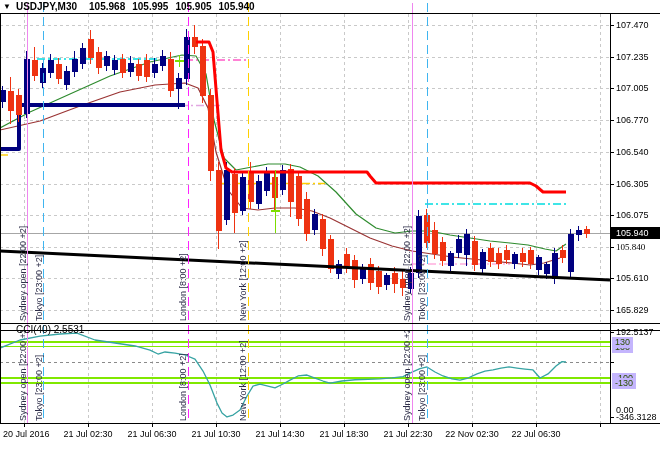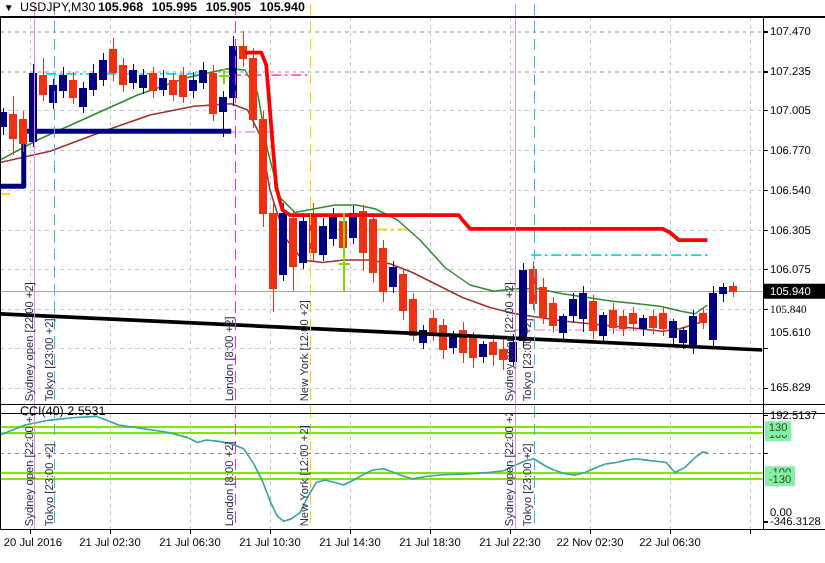--- a/index.html
+++ b/index.html
@@ -2,31 +2,31 @@
 <html><head>
 <meta charset="utf-8">
 <style>
   html,body{margin:0;padding:0;background:#fff;}
   .wrap{position:relative;width:660px;height:450px;background:#ffffff;
         font-family:"Liberation Sans",sans-serif;overflow:hidden;}
   svg{position:absolute;left:0;top:0;}
   .header{position:absolute;left:3px;top:0;height:13px;display:flex;align-items:center;
           font-size:10px;color:#000;white-space:nowrap;z-index:5;}
   .header .icon{font-size:8px;margin-right:5px;color:#000;}
-  .header .sym{font-weight:400;margin-right:2px;}
+  .header .sym{font-weight:700;margin-right:12px;}
   .header .num{margin-right:7px;font-weight:700;}
   .pane-labels{position:absolute;left:0;width:610px;overflow:hidden;pointer-events:none;z-index:3;}
   #mainLabels{top:14px;height:308px;}
   #cciLabels{top:331px;height:92px;}
   .vlabel{position:absolute;font-size:9px;line-height:10px;color:#2e2e4a;white-space:nowrap;
           transform-origin:0 0;transform:rotate(-90deg);}
   .plabel{position:absolute;left:616px;font-size:9px;line-height:10px;color:#000;z-index:4;}
   .pbadge{position:absolute;left:611px;width:44px;background:#000;color:#fff;font-size:9px;
           line-height:12px;padding-left:5px;z-index:6;}
-  .cbadge{position:absolute;left:612px;background:#86efac;color:#2a4d00;font-size:9px;
+  .cbadge{position:absolute;left:612px;background:#c4b5fd;color:#2a4d00;font-size:9px;
           line-height:11px;padding:0 3px;z-index:5;}
   .tlabel{position:absolute;top:429px;font-size:9px;color:#000;z-index:4;}
   .tlabel.center{width:70px;text-align:center;}
   .cciname{position:absolute;left:16px;top:324px;font-size:10px;color:#000;z-index:6;}
 </style>
 </head>
 <body>
 
 <div class="wrap">
   <svg id="cv" width="660" height="450">
@@ -310,21 +310,21 @@
 
   <div id="priceAxis">
       <div class="plabel" style="top: 20.0194px;">107.470</div>
       <div class="plabel" style="top: 51.9894px;">107.235</div>
       <div class="plabel" style="top: 83.2792px;">107.005</div>
       <div class="plabel" style="top: 115.249px;">106.770</div>
       <div class="plabel" style="top: 146.539px;">106.540</div>
       <div class="plabel" style="top: 178.509px;">106.305</div>
       <div class="plabel" style="top: 209.799px;">106.075</div>
       <div class="plabel" style="top: 241.769px; font-family: Liberation Serif, serif;">105.840</div>
-      <div class="plabel" style="top: 261px;">105.610</div>
+      <div class="plabel" style="top: 273px;">105.610</div>
       <div class="plabel" style="top: 305.028px;">165.829</div>
       <div class="pbadge" style="top: 227.164px;">105.940</div>
       <div class="plabel" style="top: 327.03px;">192.5137</div>
       <div class="plabel" style="top: 357.4px; margin-top: 48px;">0.00</div>
       <div class="plabel" style="top: 412.032px;">-346.3128</div>
       <div class="cbadge" style="top: 341.625px;">100</div>
       <div class="cbadge" style="top: 336.892px;">130</div>
       <div class="cbadge" style="top: 373.175px;">-100</div>
       <div class="cbadge" style="top: 377.908px;">-130</div>
     </div>

